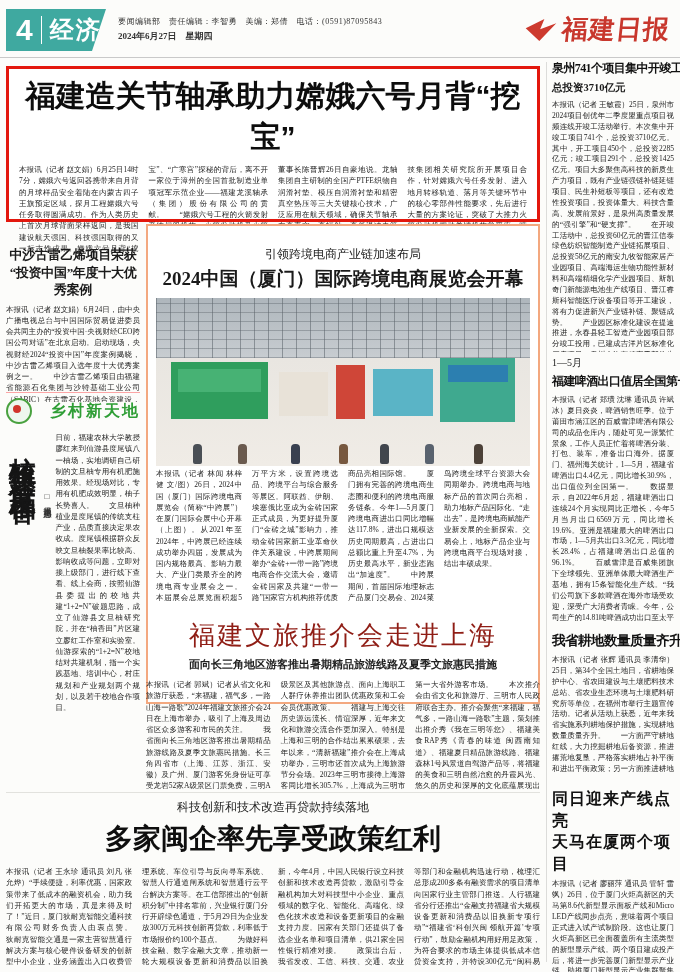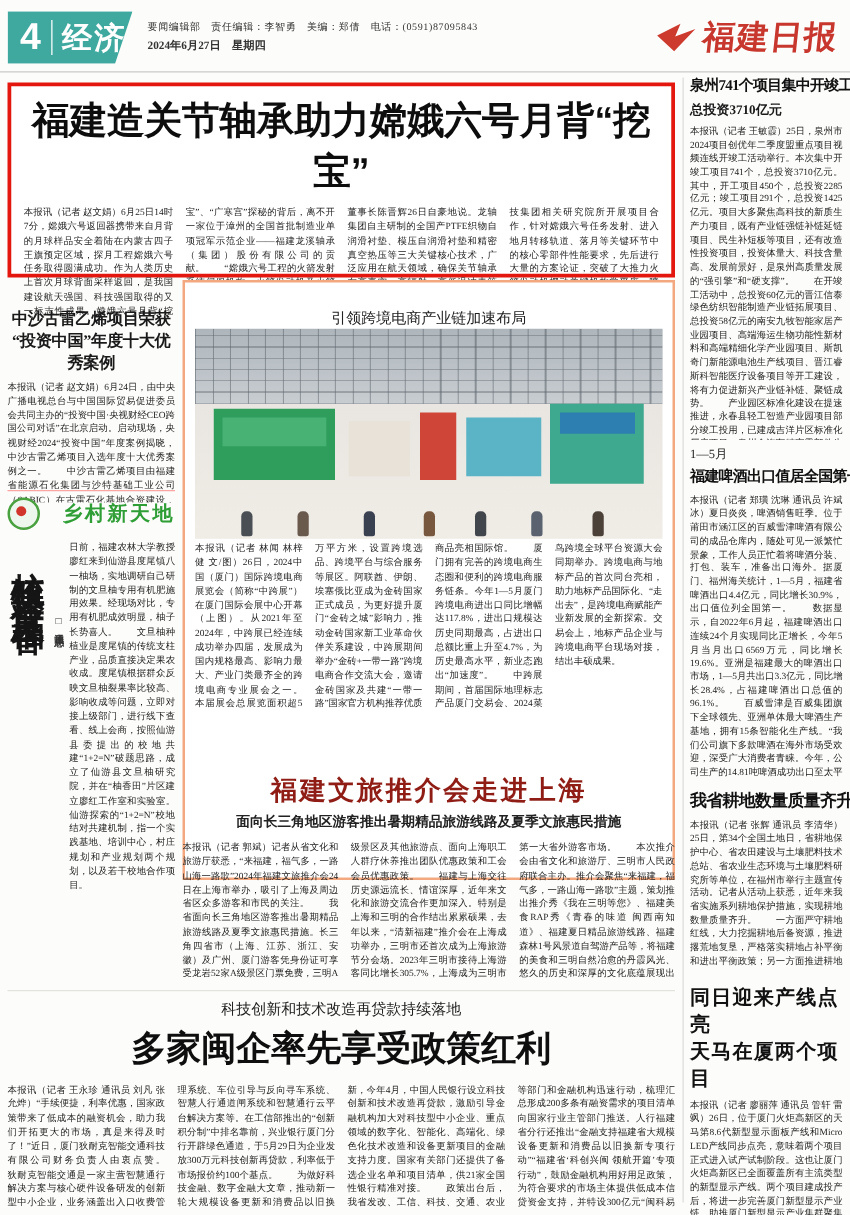--- a/index.html
+++ b/index.html
@@ -56,21 +56,21 @@
         background:linear-gradient(#aeb6bc 0%,#c8cdd1 36%,#e9e6e1 36%,#f0ece6 100%);}
   .truss{position:absolute;left:0;top:0;width:100%;height:36%;
         background:repeating-linear-gradient(90deg,rgba(90,98,105,.55) 0 1px,transparent 1px 14px),
                    repeating-linear-gradient(0deg,rgba(90,98,105,.4) 0 1px,transparent 1px 9px);}
   .ph{position:absolute;}
   .people-row{position:absolute;left:0;bottom:0;width:100%;height:26px;}
   .person{position:absolute;bottom:2px;width:9px;height:20px;border-radius:4px 4px 2px 2px;}
   .expo-body{height:152px;margin-top:2px;}
   
   .wenlv{position:absolute;left:146px;top:618px;width:394px;}
-  .wl-h{text-align:center;font-size:21px;font-weight:bold;color:#8f1d15;letter-spacing:2px;}
+  .wl-h{text-align:center;font-size:26px;font-weight:normal;color:#8f1d15;letter-spacing:2px;}
   .wl-sub{text-align:center;font-size:11px;font-weight:bold;margin-top:4px;color:#222;}
   .wl-body{height:118px;margin-top:7px;}
   
   .bottom-art{position:absolute;left:6px;top:792px;width:534px;border-top:1px solid #e2e2de;padding-top:6px;}
   .bt-kicker{text-align:center;font-size:12px;color:#222;}
   .bt-h{text-align:center;font-family:"Liberation Sans",sans-serif;font-weight:bold;font-size:28px;
         margin:4px 0 8px;color:#0e0e0e;}
   .bt-body{height:108px;}
   
   .sb{position:absolute;left:552px;width:122px;}
@@ -133,20 +133,21 @@
   </div>
 
   <div class="xiaozhen">
     <div class="xz-head">校镇共建 度尾柚香</div>
     <div class="xz-byline">□本报通讯员 郑志忠</div>
     <div class="body-txt xz-body">日前，福建农林大学教授廖红来到仙游县度尾镇八一柚场，实地调研自己研制的文旦柚专用有机肥施用效果。经现场对比，专用有机肥成效明显，柚子长势喜人。　　文旦柚种植业是度尾镇的传统支柱产业，品质直接决定果农收成。度尾镇根据群众反映文旦柚裂果率比较高、影响收成等问题，立即对接上级部门，进行线下查看、线上会商，按照仙游县委提出的校地共建“1+2=N”破题思路，成立了仙游县文旦柚研究院，并在“柚香田”片区建立廖红工作室和实验室。　　仙游探索的“1+2=N”校地结对共建机制，指一个实践基地、培训中心，村庄规划和产业规划两个规划，以及若干校地合作项目。</div>
   </div>
 
   <div class="expo-box">
     <div class="expo-kicker">引领跨境电商产业链加速布局</div>
+    <div class="expo-headline">2024中国（厦门）国际跨境电商展览会开幕</div>
     <div class="photo">
       <div class="truss"></div>
       <div class="ph" style="left:4%;top:38%;width:26%;height:34%;background:#2f9e5d;"></div>
       <div class="ph" style="left:6%;top:42%;width:22%;height:14%;background:#47b274;"></div>
       <div class="ph" style="left:33%;top:44%;width:13%;height:26%;background:#e8e2d8;"></div>
       <div class="ph" style="left:48%;top:40%;width:8%;height:32%;background:#cf4638;"></div>
       <div class="ph" style="left:58%;top:42%;width:16%;height:28%;background:#5ab4c6;"></div>
       <div class="ph" style="left:76%;top:36%;width:20%;height:38%;background:#3fa98f;"></div>
       <div class="ph" style="left:78%;top:40%;width:16%;height:10%;background:#2c7fb0;"></div>
       <div class="people-row">

